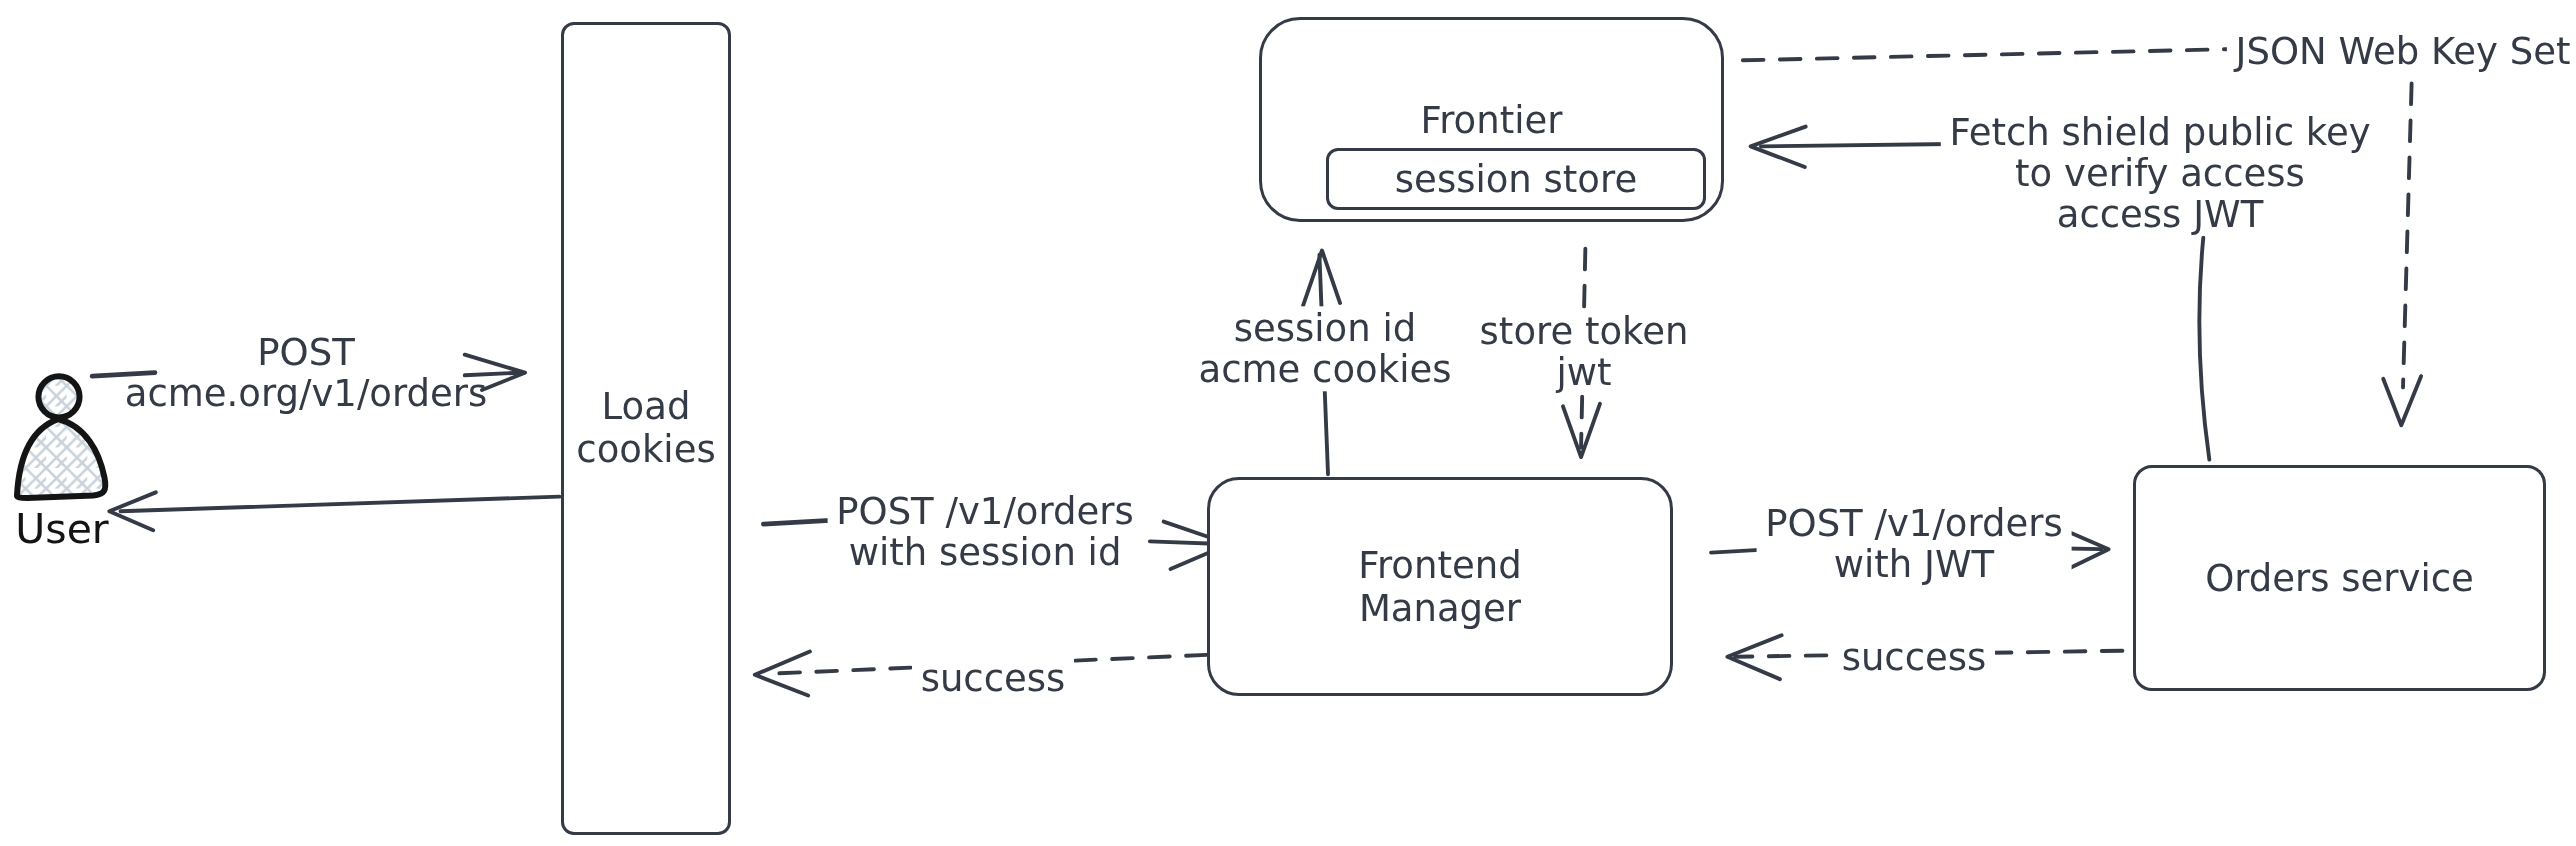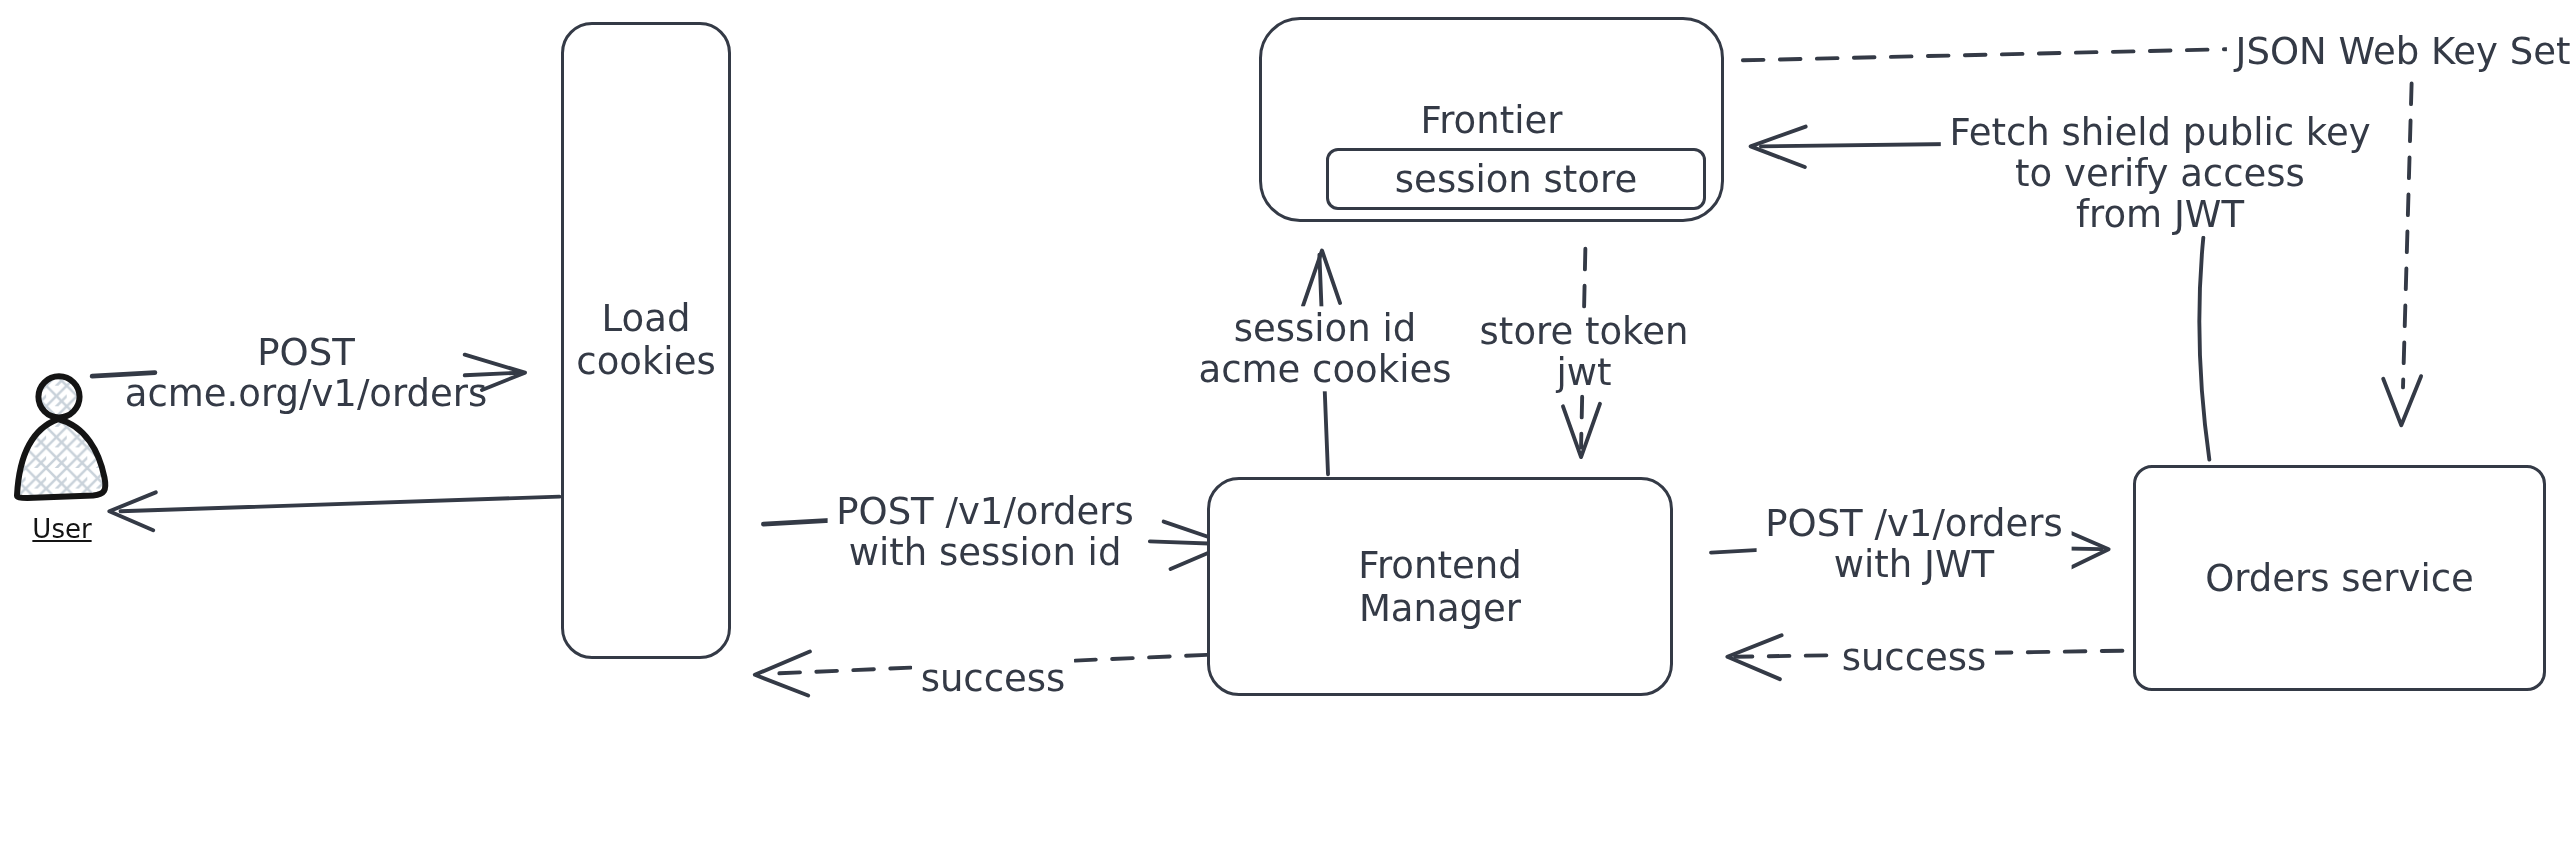--- a/index.html
+++ b/index.html
@@ -50,23 +50,22 @@
     background:var(--bg);
     padding:1.7px 8.6px;
   }
   .lbl.nobg{background:transparent;padding:0;}
   
   #user-figure{position:absolute;left:5.2px;top:365px;}
   #user-figure .shape{stroke:var(--icon);stroke-width:7;fill:url(#hatch);}
   .user-name{
     position:absolute;
     transform:translate(-50%,-50%);
-    font-size:26px;color:var(--icon);
+    font-size:41px;color:var(--icon);
     white-space:nowrap;
-    text-decoration:underline;
   }
   
   .inner-box{
     position:absolute;
     border:3.4px solid var(--stroke);
     border-radius:12px;
     background:var(--bg);
     display:flex;align-items:center;justify-content:center;
   }
   .inner-box .bl{font-size:37px;white-space:nowrap;}
@@ -139,21 +138,21 @@
       <pattern id="hatch" patternUnits="userSpaceOnUse" width="24" height="24">
         <path d="M-6,6 L18,-18 M0,24 L24,0 M6,30 L30,6" stroke="var(--hatch)" stroke-width="3" fill="none"></path>
         <path d="M-6,18 L18,42 M0,0 L24,24 M6,-18 L30,6" stroke="var(--hatch)" stroke-width="3" fill="none"></path>
       </pattern>
     </defs>
     <path class="shape" d="M14,152 C16,114 26,76 62,63 C94,71 110,101 116,131 C119,146 116,151 103,152 L26,155 C17,155 14,154 14,152 Z"></path>
     <circle class="shape" cx="63" cy="37" r="24"></circle>
   </svg>
   <div class="user-name" style="left:62px;top:529px">User</div>
 
-  <div class="box" style="left:561px;top:21.5px;width:170px;height:637px;border-radius:31px">
+  <div class="box" style="left:561px;top:21.5px;width:170px;height:813px;border-radius:13px">
     <div class="bl">
       <div>Load</div>
       <div>cookies</div>
     </div>
   </div>
 
   <div class="box" style="left:1259px;top:17px;width:465px;height:205px;border-radius:41px;align-items:flex-start">
     <div class="bl" style="margin-top:79px">Frontier</div>
   </div>
   <div class="inner-box" style="left:1326px;top:148px;width:380px;height:62px">
@@ -196,19 +195,19 @@
   <div class="lbl" style="left:1914px;top:544px">
     <div>POST /v1/orders</div>
     <div>with JWT</div>
   </div>
 
   <div class="lbl" style="left:1914px;top:657px">success</div>
 
   <div class="lbl" style="left:2160px;top:173px">
     <div>Fetch shield public key</div>
     <div>to verify access</div>
-    <div>from JWT</div>
+    <div>access JWT</div>
   </div>
 
   <div class="lbl" style="left:2403px;top:51px">JSON Web Key Set</div>
 
 </div>
 
 
 </body></html>

